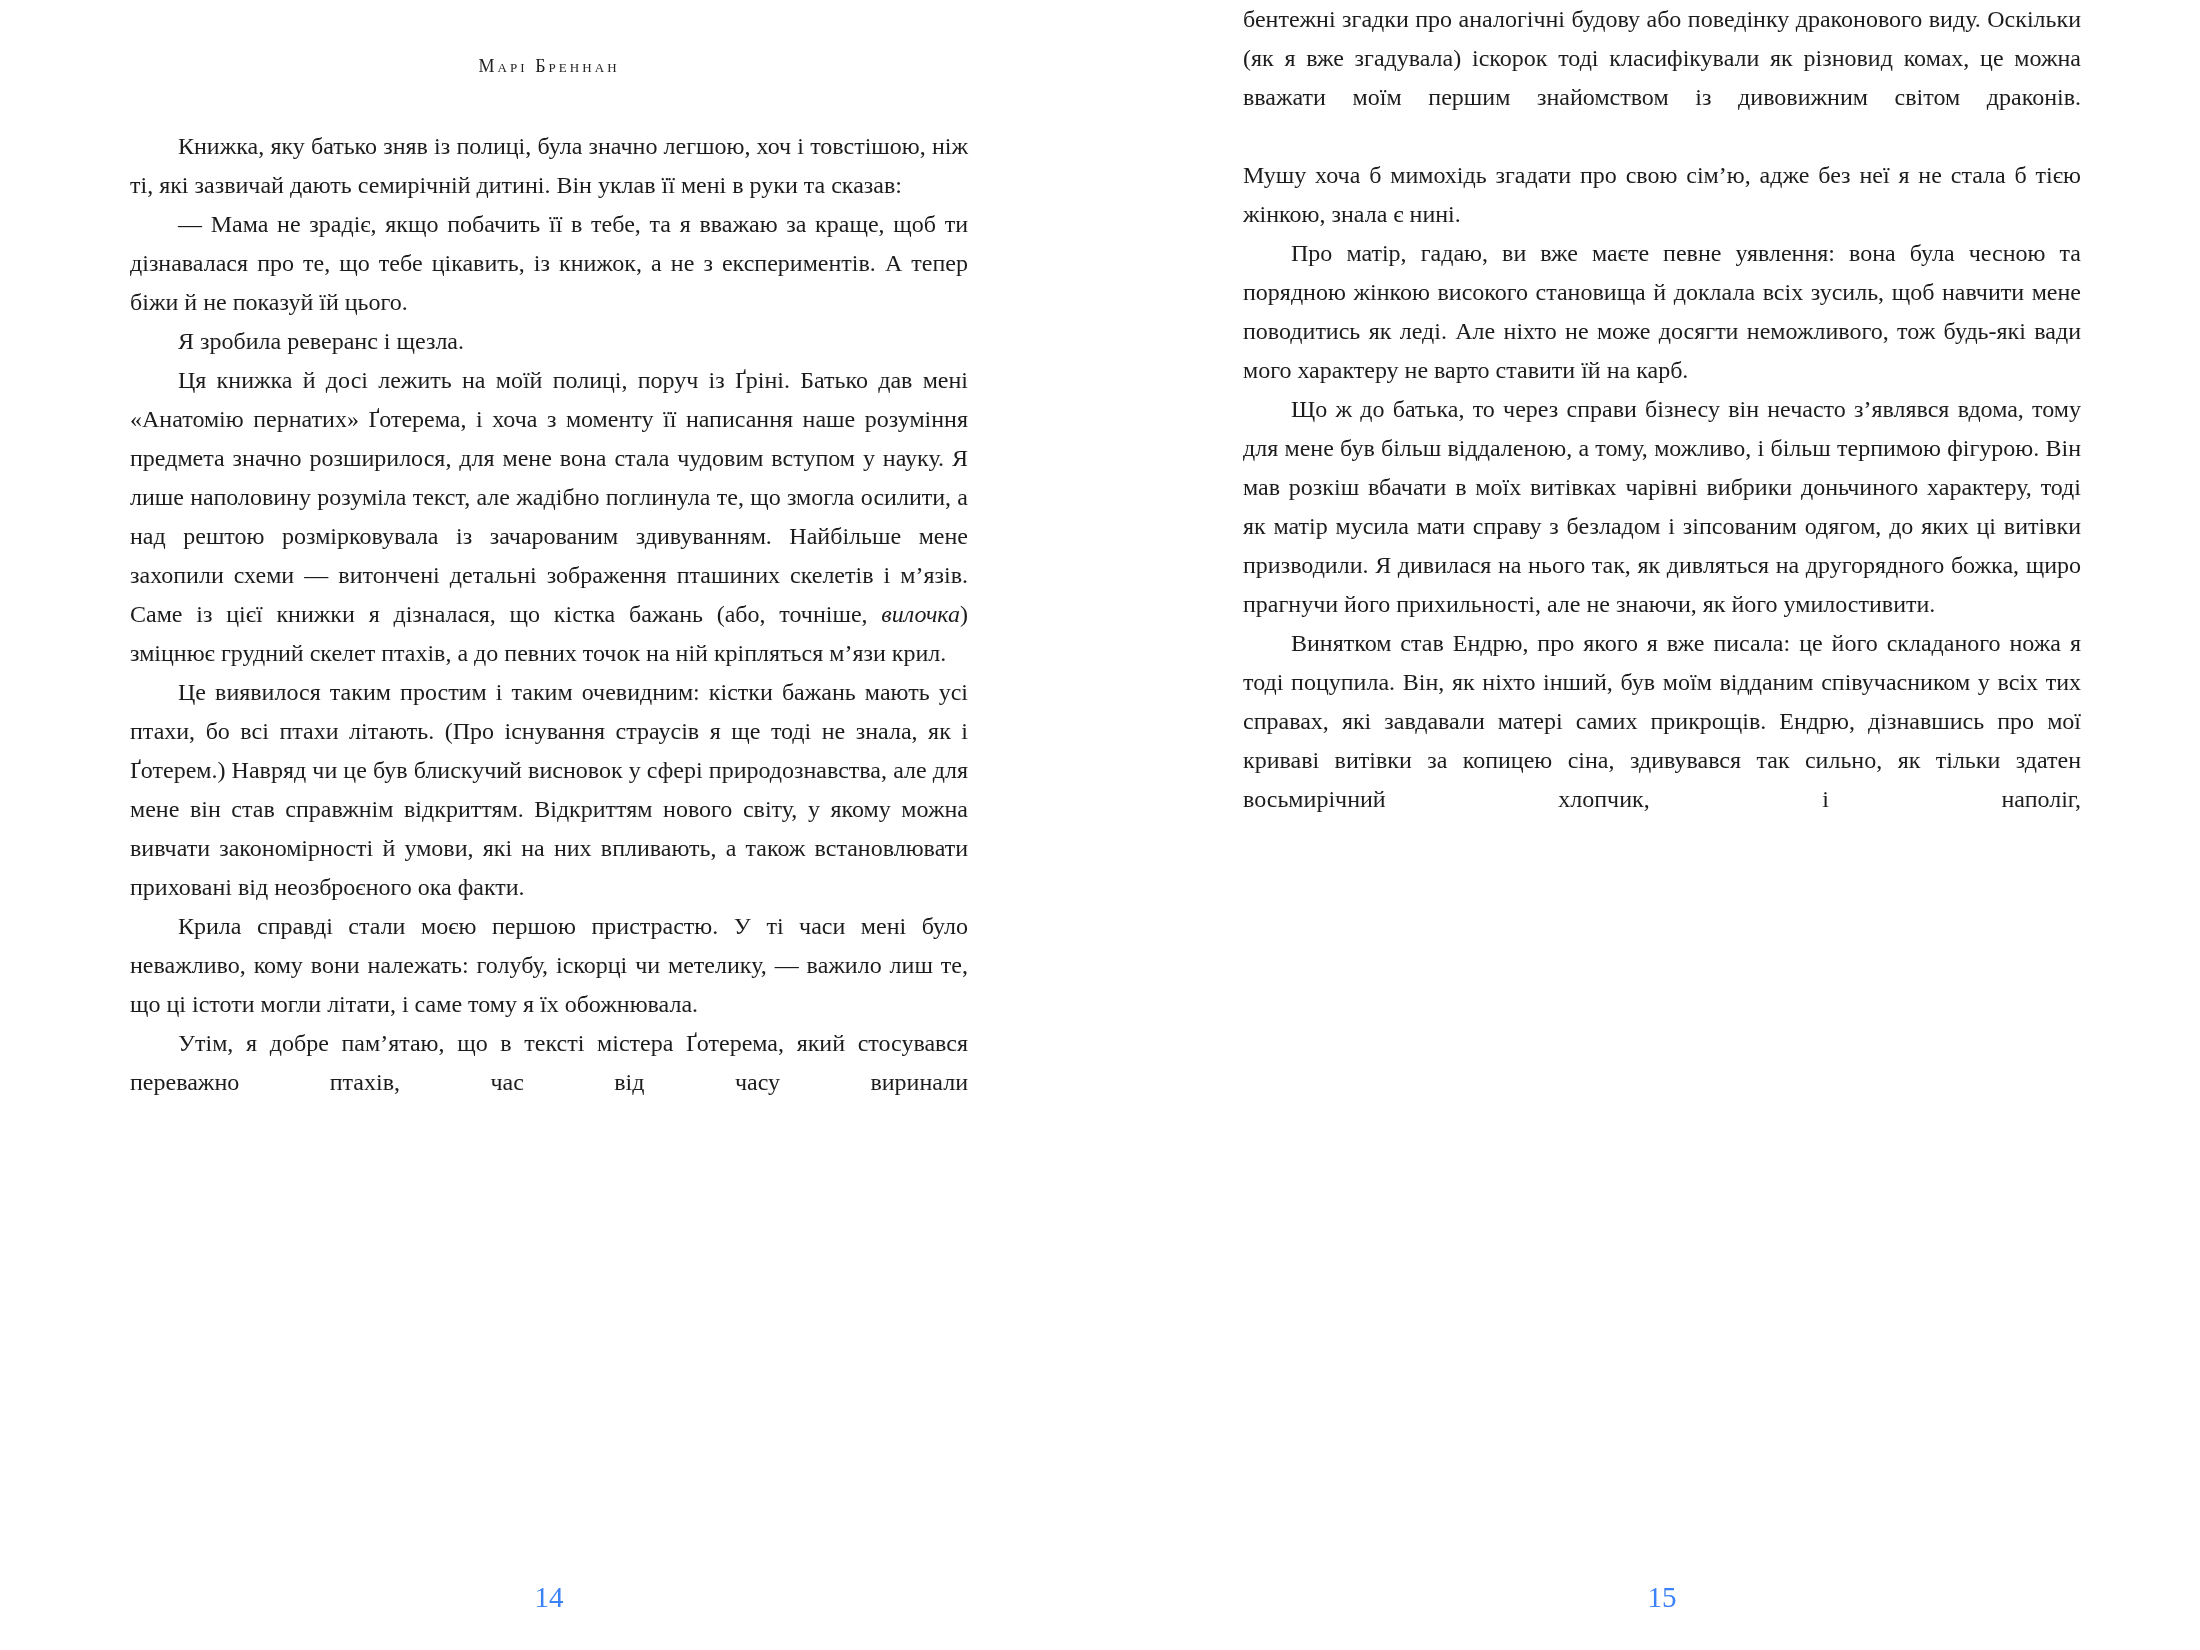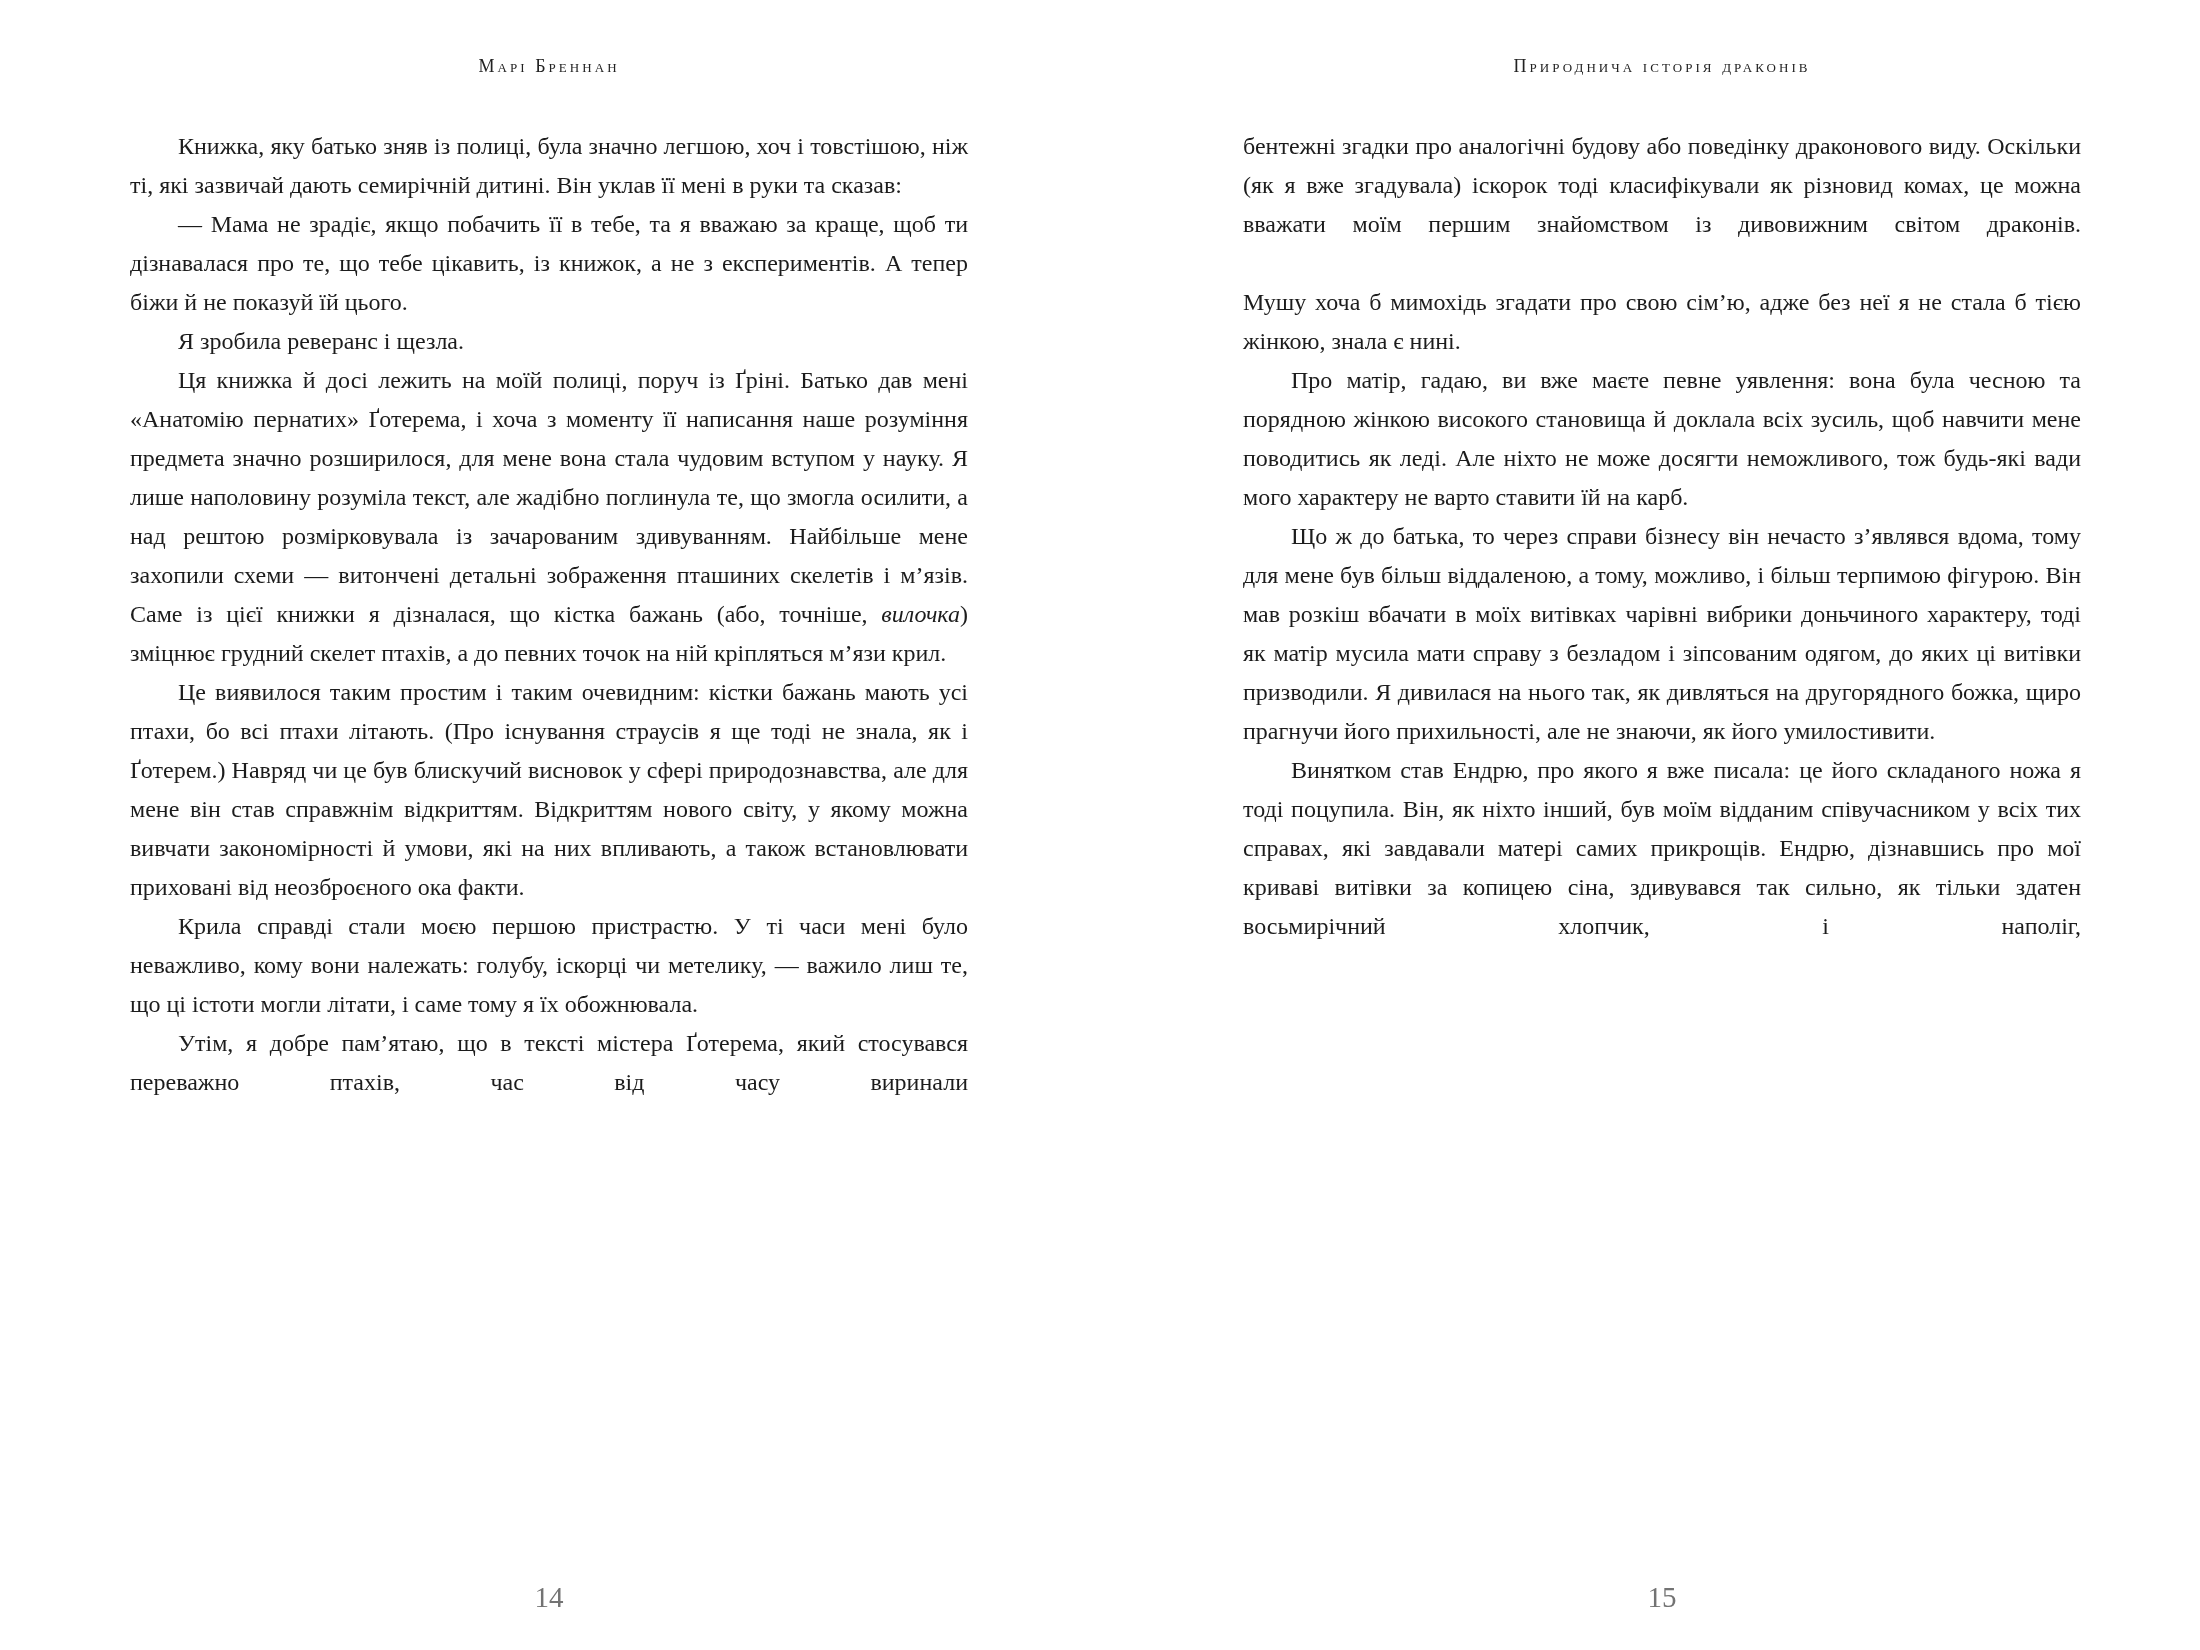--- a/index.html
+++ b/index.html
@@ -59,21 +59,21 @@
   .text-block em {
     font-style: italic;
   }
   .page-number {
     position: absolute;
     bottom: 36px;
     left: 0;
     width: 100%;
     text-align: center;
     font-size: 29px;
-    color: #737373;
+    color: #3b82f6;
   }
 </style>
 </head>
 <body>
 
 <div class="spread">
 
   <div class="page left">
     <div class="running-header">Марі Бреннан</div>
     <div class="text-block">
@@ -82,21 +82,20 @@
       <p>Я зробила реверанс і щезла.</p>
       <p><span>Ця книжка й досі лежить на моїй полиці, поруч із Ґріні. Батько дав мені «Анатомію пернатих» Ґотерема, і хоча з моменту її написання наше розуміння предмета значно розширилося, для мене вона стала чудовим вступом у науку. Я лише наполовину розуміла текст, але жадібно поглинула те, що змогла осилити, а над рештою розмірковувала із зачарованим здивуванням. Найбільше мене захопили схеми — витончені детальні зображення пташиних скелетів і м’язів. Саме із цієї книжки я дізналася, що кістка бажань (або, точніше, </span><em>вилочка</em><span>) зміцнює грудний скелет птахів, а до певних точок на ній кріпляться м’язи крил.</span></p>
       <p>Це виявилося таким простим і таким очевидним: кістки бажань мають усі птахи, бо всі птахи літають. (Про існування страусів я ще тоді не знала, як і Ґотерем.) Навряд чи це був блискучий висновок у сфері природознавства, але для мене він став справжнім відкриттям. Відкриттям нового світу, у якому можна вивчати закономірності й умови, які на них впливають, а також встановлювати приховані від неозброєного ока факти.</p>
       <p>Крила справді стали моєю першою пристрастю. У ті часи мені було неважливо, кому вони належать: голубу, іскорці чи метелику, — важило лиш те, що ці істоти могли літати, і саме тому я їх обожнювала.</p>
       <p class="continues">Утім, я добре пам’ятаю, що в тексті містера Ґотерема, який стосувався переважно птахів, час від часу виринали</p>
     </div>
     <div class="page-number">14</div>
   </div>
 
   <div class="page right">
-    <div class="running-header">Природнича історія драконів</div>
     <div class="text-block">
       <p class="noindent continues">бентежні згадки про аналогічні будову або поведінку драконового виду. Оскільки (як я вже згадувала) іскорок тоді класифікували як різновид комах, це можна вважати моїм першим знайомством із дивовижним світом драконів.</p>
       <p class="noindent section-break">Мушу хоча б мимохідь згадати про свою сім’ю, адже без неї я не стала б тією жінкою, знала є нині.</p>
       <p>Про матір, гадаю, ви вже маєте певне уявлення: вона була чесною та порядною жінкою високого становища й доклала всіх зусиль, щоб навчити мене поводитись як леді. Але ніхто не може досягти неможливого, тож будь-які вади мого характеру не варто ставити їй на карб.</p>
       <p>Що ж до батька, то через справи бізнесу він нечасто з’являвся вдома, тому для мене був більш віддаленою, а тому, можливо, і більш терпимою фігурою. Він мав розкіш вбачати в моїх витівках чарівні вибрики доньчиного характеру, тоді як матір мусила мати справу з безладом і зіпсованим одягом, до яких ці витівки призводили. Я дивилася на нього так, як дивляться на другорядного божка, щиро прагнучи його прихильності, але не знаючи, як його умилостивити.</p>
       <p class="continues">Винятком став Ендрю, про якого я вже писала: це його складаного ножа я тоді поцупила. Він, як ніхто інший, був моїм відданим співучасником у всіх тих справах, які завдавали матері самих прикрощів. Ендрю, дізнавшись про мої криваві витівки за копицею сіна, здивувався так сильно, як тільки здатен восьмирічний хлопчик, і наполіг,</p>
     </div>
     <div class="page-number">15</div>
   </div>
 

